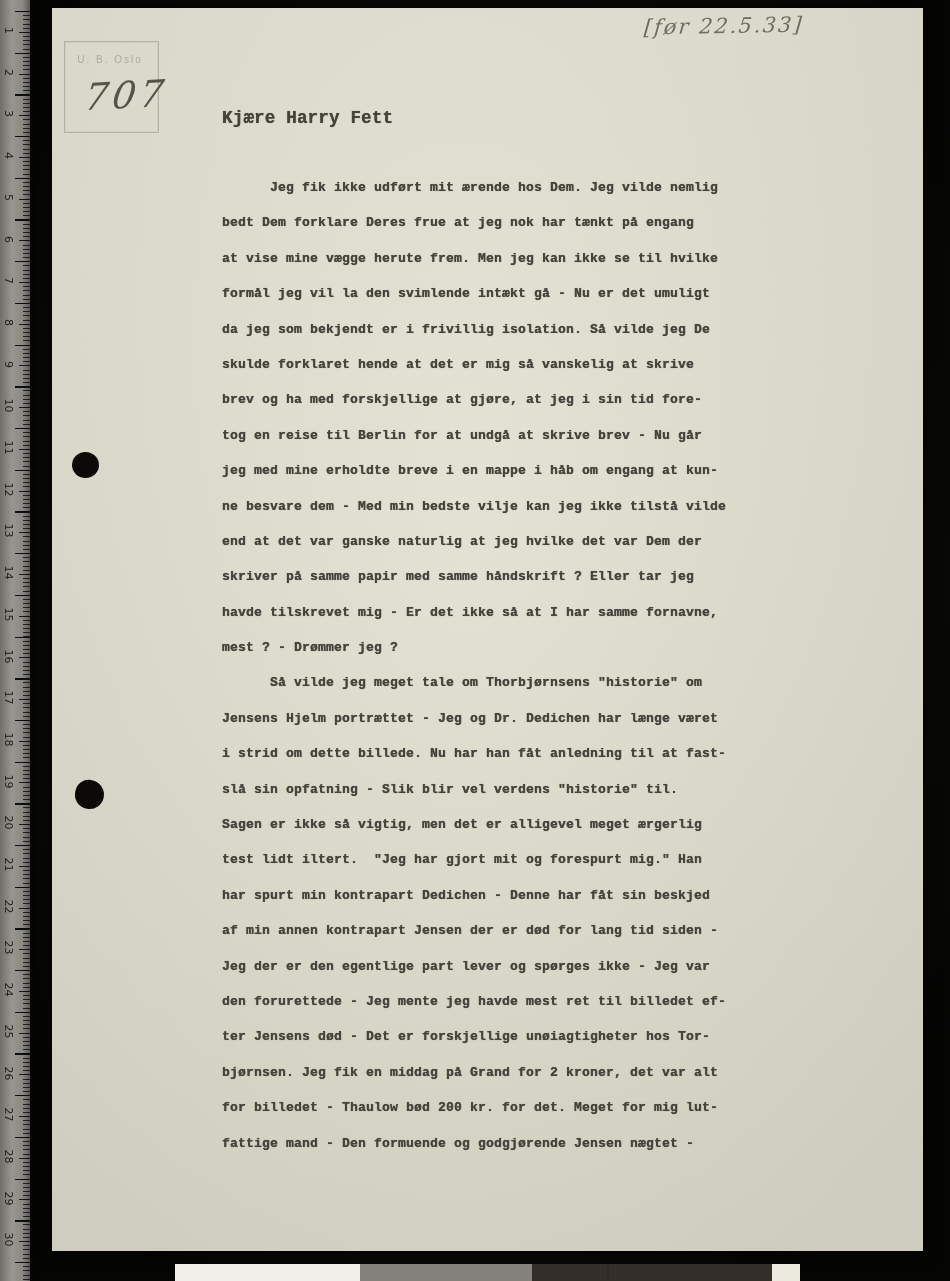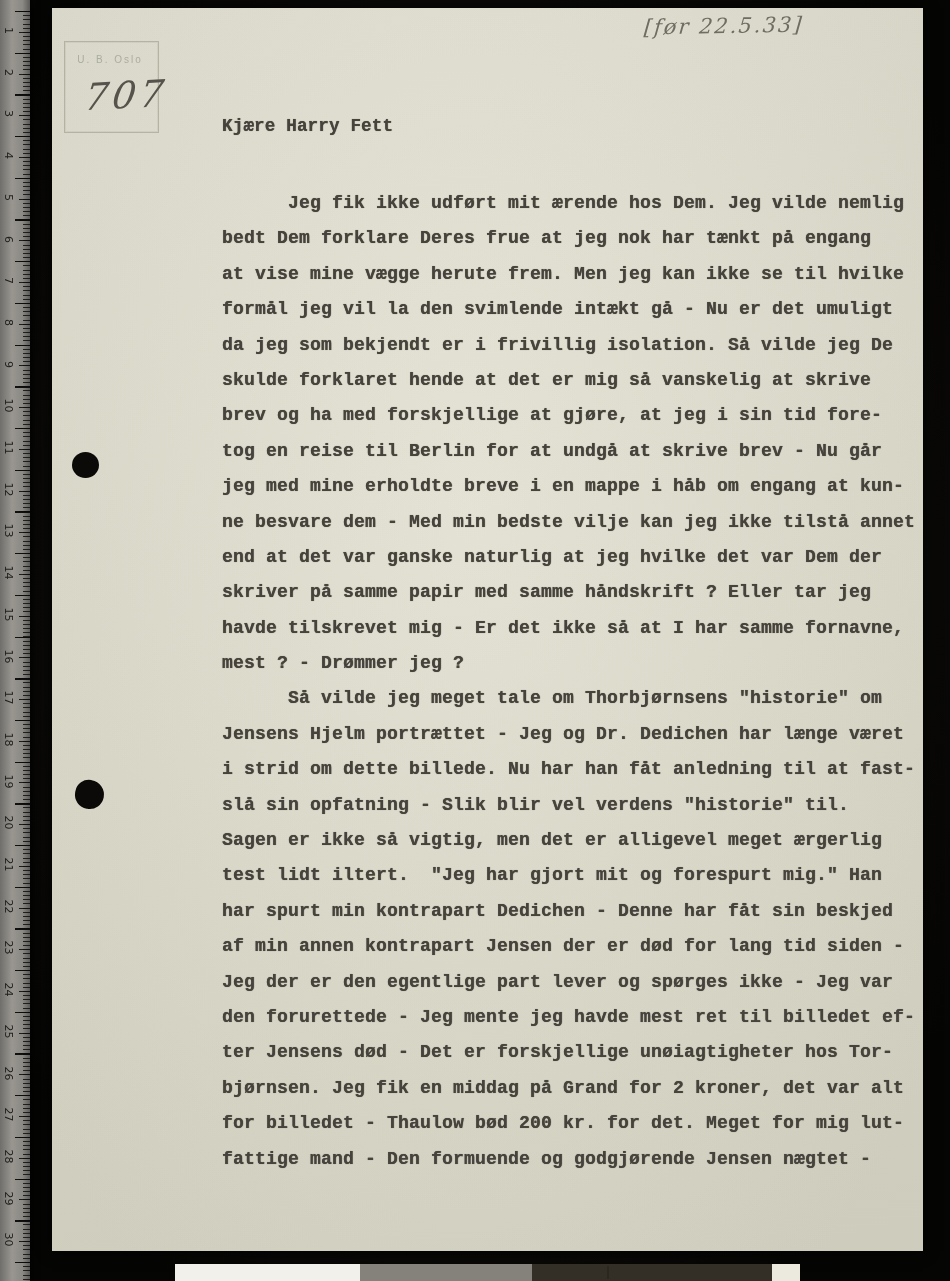--- a/index.html
+++ b/index.html
@@ -78,25 +78,24 @@
   .hole-2{left:23px;top:772px;width:29px;height:29px;transform:rotate(10deg);border-radius:48% 52% 50% 50%;}
   
   .typed{
     font-family:"Liberation Mono","DejaVu Sans Mono",monospace;
     font-weight:bold;color:var(--ink,#45433c);
     text-shadow:0 0 .7px rgba(62,60,52,.85), .4px .4px 0 rgba(62,60,52,.25);
   }
   .salutation{
     position:absolute;left:170px;top:100px;font-size:17.5px;letter-spacing:.2px;
     white-space:pre;
-    margin-top:8px;
   }
   .letter-body{
-    position:absolute;left:170px;top:178px;width:680px;
-    font-size:18px;line-height:35.4px;letter-spacing:.2px;
+    position:absolute;left:170px;top:162px;width:680px;
+    font-size:13px;line-height:35.4px;letter-spacing:.2px;
   }
   .letter-body .line{white-space:pre;height:35.4px;}
   
   .calibration{
     position:absolute;left:175px;top:1264px;height:17px;display:flex;
   }
   .calibration .patch{height:100%;}
   .cal-line{
     position:absolute;left:607px;top:1266px;width:2px;height:13px;background:#2a2722;
   }
@@ -156,21 +155,21 @@
   <div class="letter-body typed" id="letter-body">
       <div class="line">      Jeg fik ikke udført mit ærende hos Dem. Jeg vilde nemlig</div>
       <div class="line">bedt Dem forklare Deres frue at jeg nok har tænkt på engang</div>
       <div class="line">at vise mine vægge herute frem. Men jeg kan ikke se til hvilke</div>
       <div class="line">formål jeg vil la den svimlende intækt gå - Nu er det umuligt</div>
       <div class="line">da jeg som bekjendt er i frivillig isolation. Så vilde jeg De</div>
       <div class="line">skulde forklaret hende at det er mig så vanskelig at skrive</div>
       <div class="line">brev og ha med forskjellige at gjøre, at jeg i sin tid fore-</div>
       <div class="line">tog en reise til Berlin for at undgå at skrive brev - Nu går</div>
       <div class="line">jeg med mine erholdte breve i en mappe i håb om engang at kun-</div>
-      <div class="line">ne besvare dem - Med min bedste vilje kan jeg ikke tilstå annet</div>
+      <div class="line">ne besvare dem - Med min bedste vilje kan jeg ikke tilstå vilde</div>
       <div class="line">end at det var ganske naturlig at jeg hvilke det var Dem der</div>
       <div class="line">skriver på samme papir med samme håndskrift ? Eller tar jeg</div>
       <div class="line">havde tilskrevet mig - Er det ikke så at I har samme fornavne,</div>
       <div class="line">mest ? - Drømmer jeg ?</div>
       <div class="line">      Så vilde jeg meget tale om Thorbjørnsens "historie" om</div>
       <div class="line">Jensens Hjelm portrættet - Jeg og Dr. Dedichen har længe været</div>
       <div class="line">i strid om dette billede. Nu har han fåt anledning til at fast-</div>
       <div class="line">slå sin opfatning - Slik blir vel verdens "historie" til.</div>
       <div class="line">Sagen er ikke så vigtig, men det er alligevel meget ærgerlig</div>
       <div class="line">test lidt iltert.  "Jeg har gjort mit og forespurt mig." Han</div>

